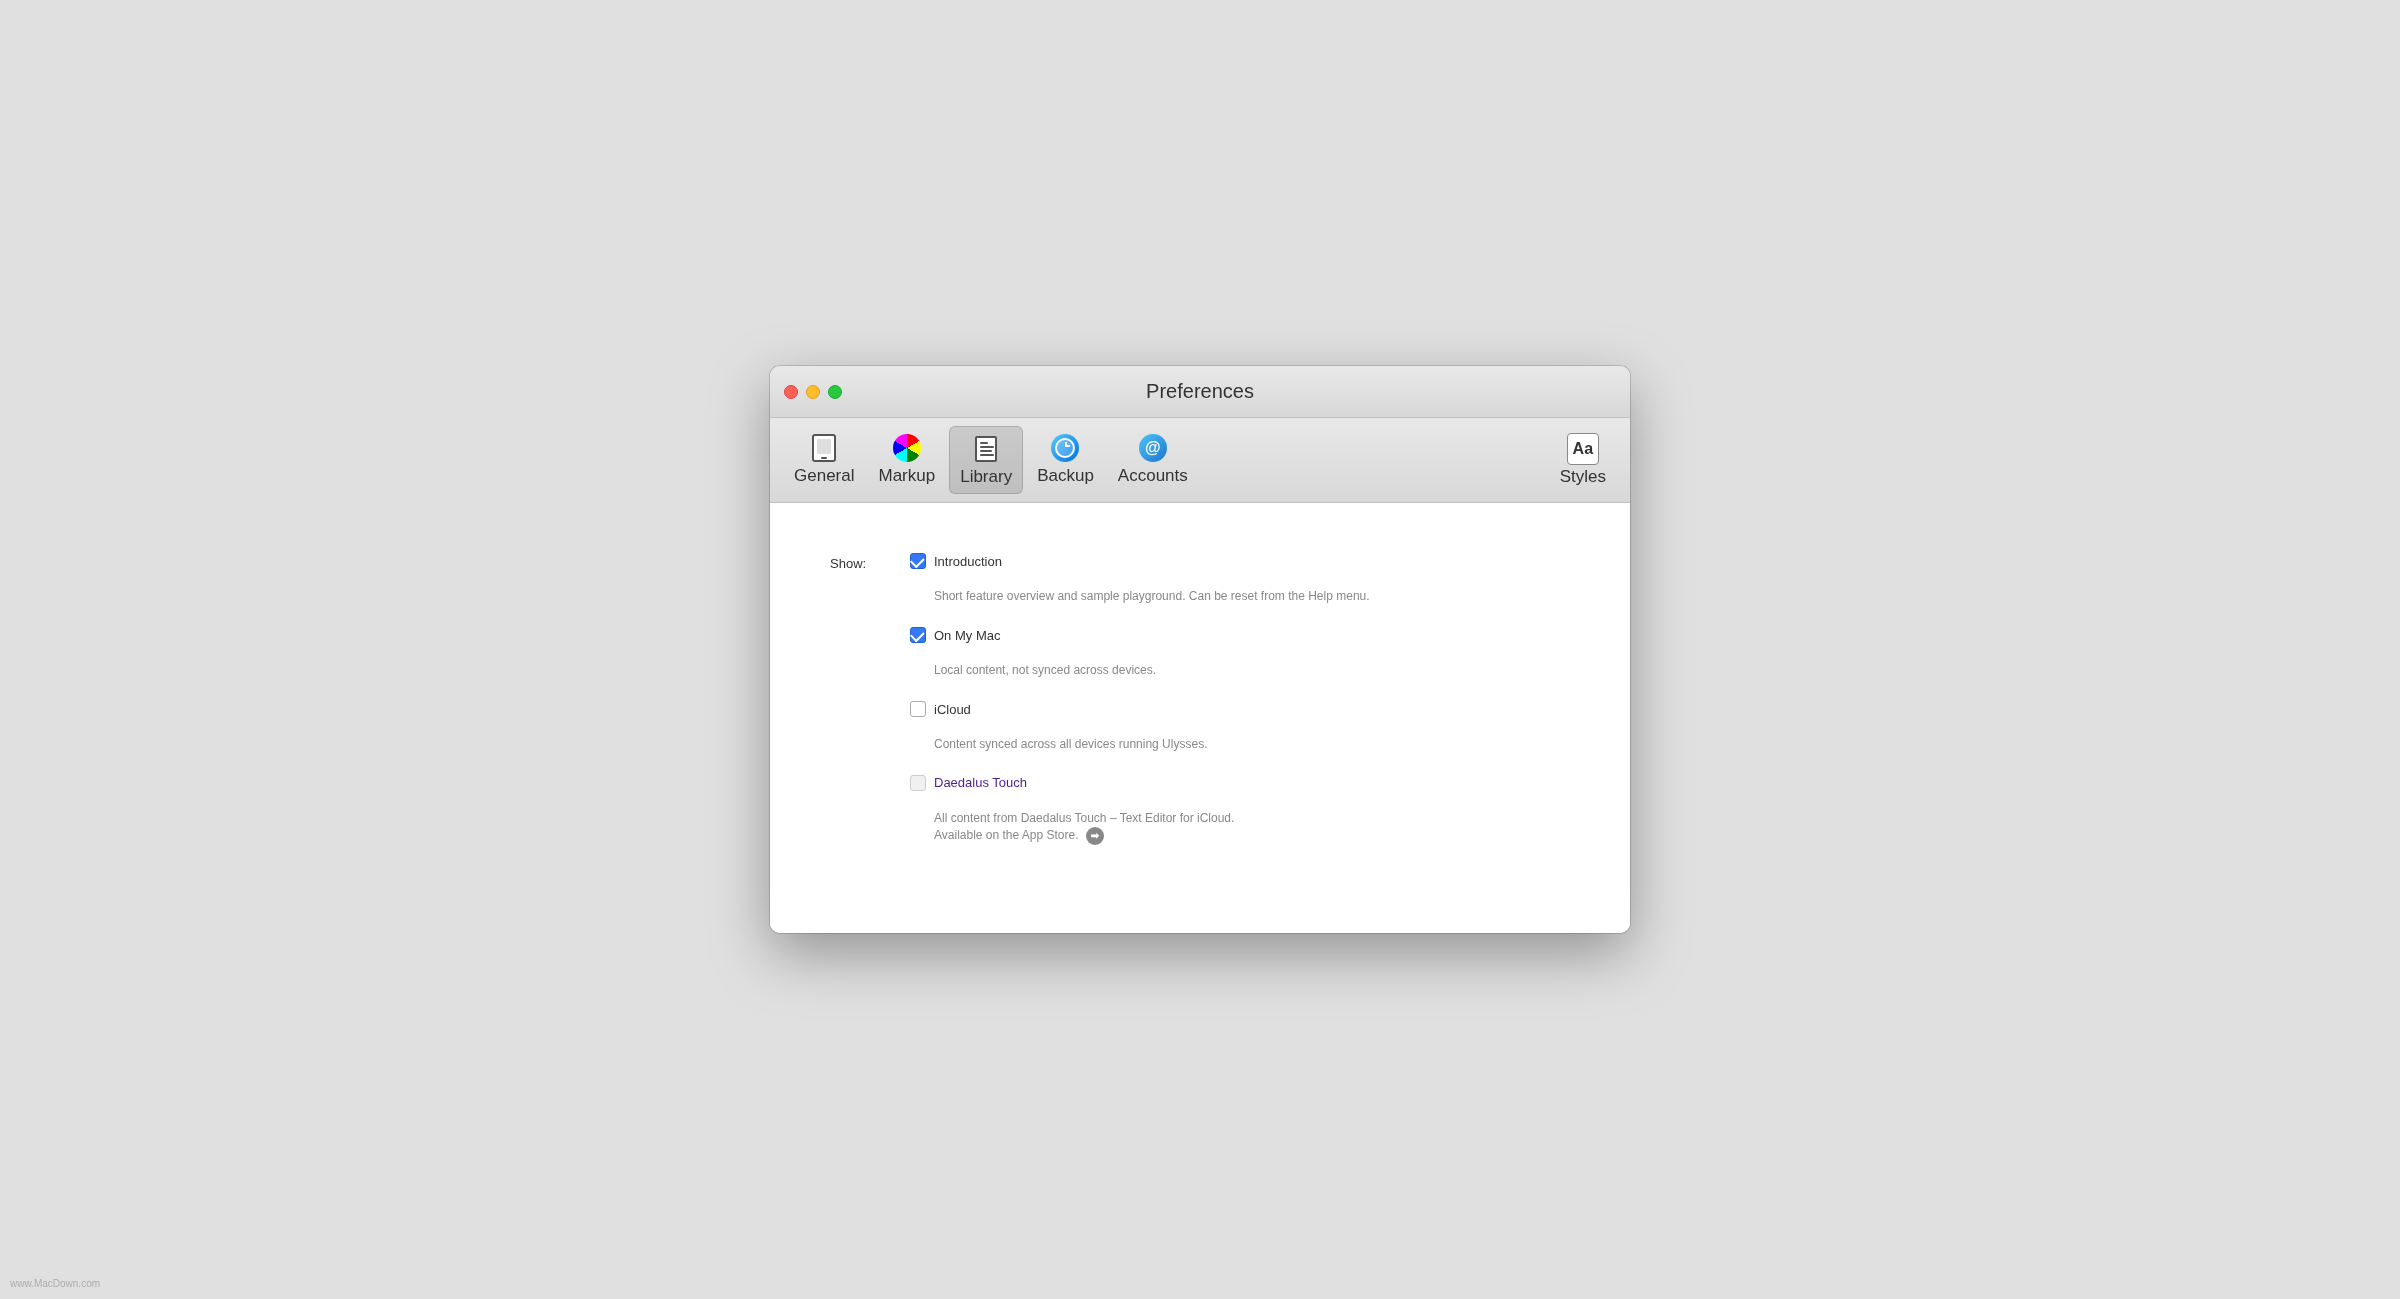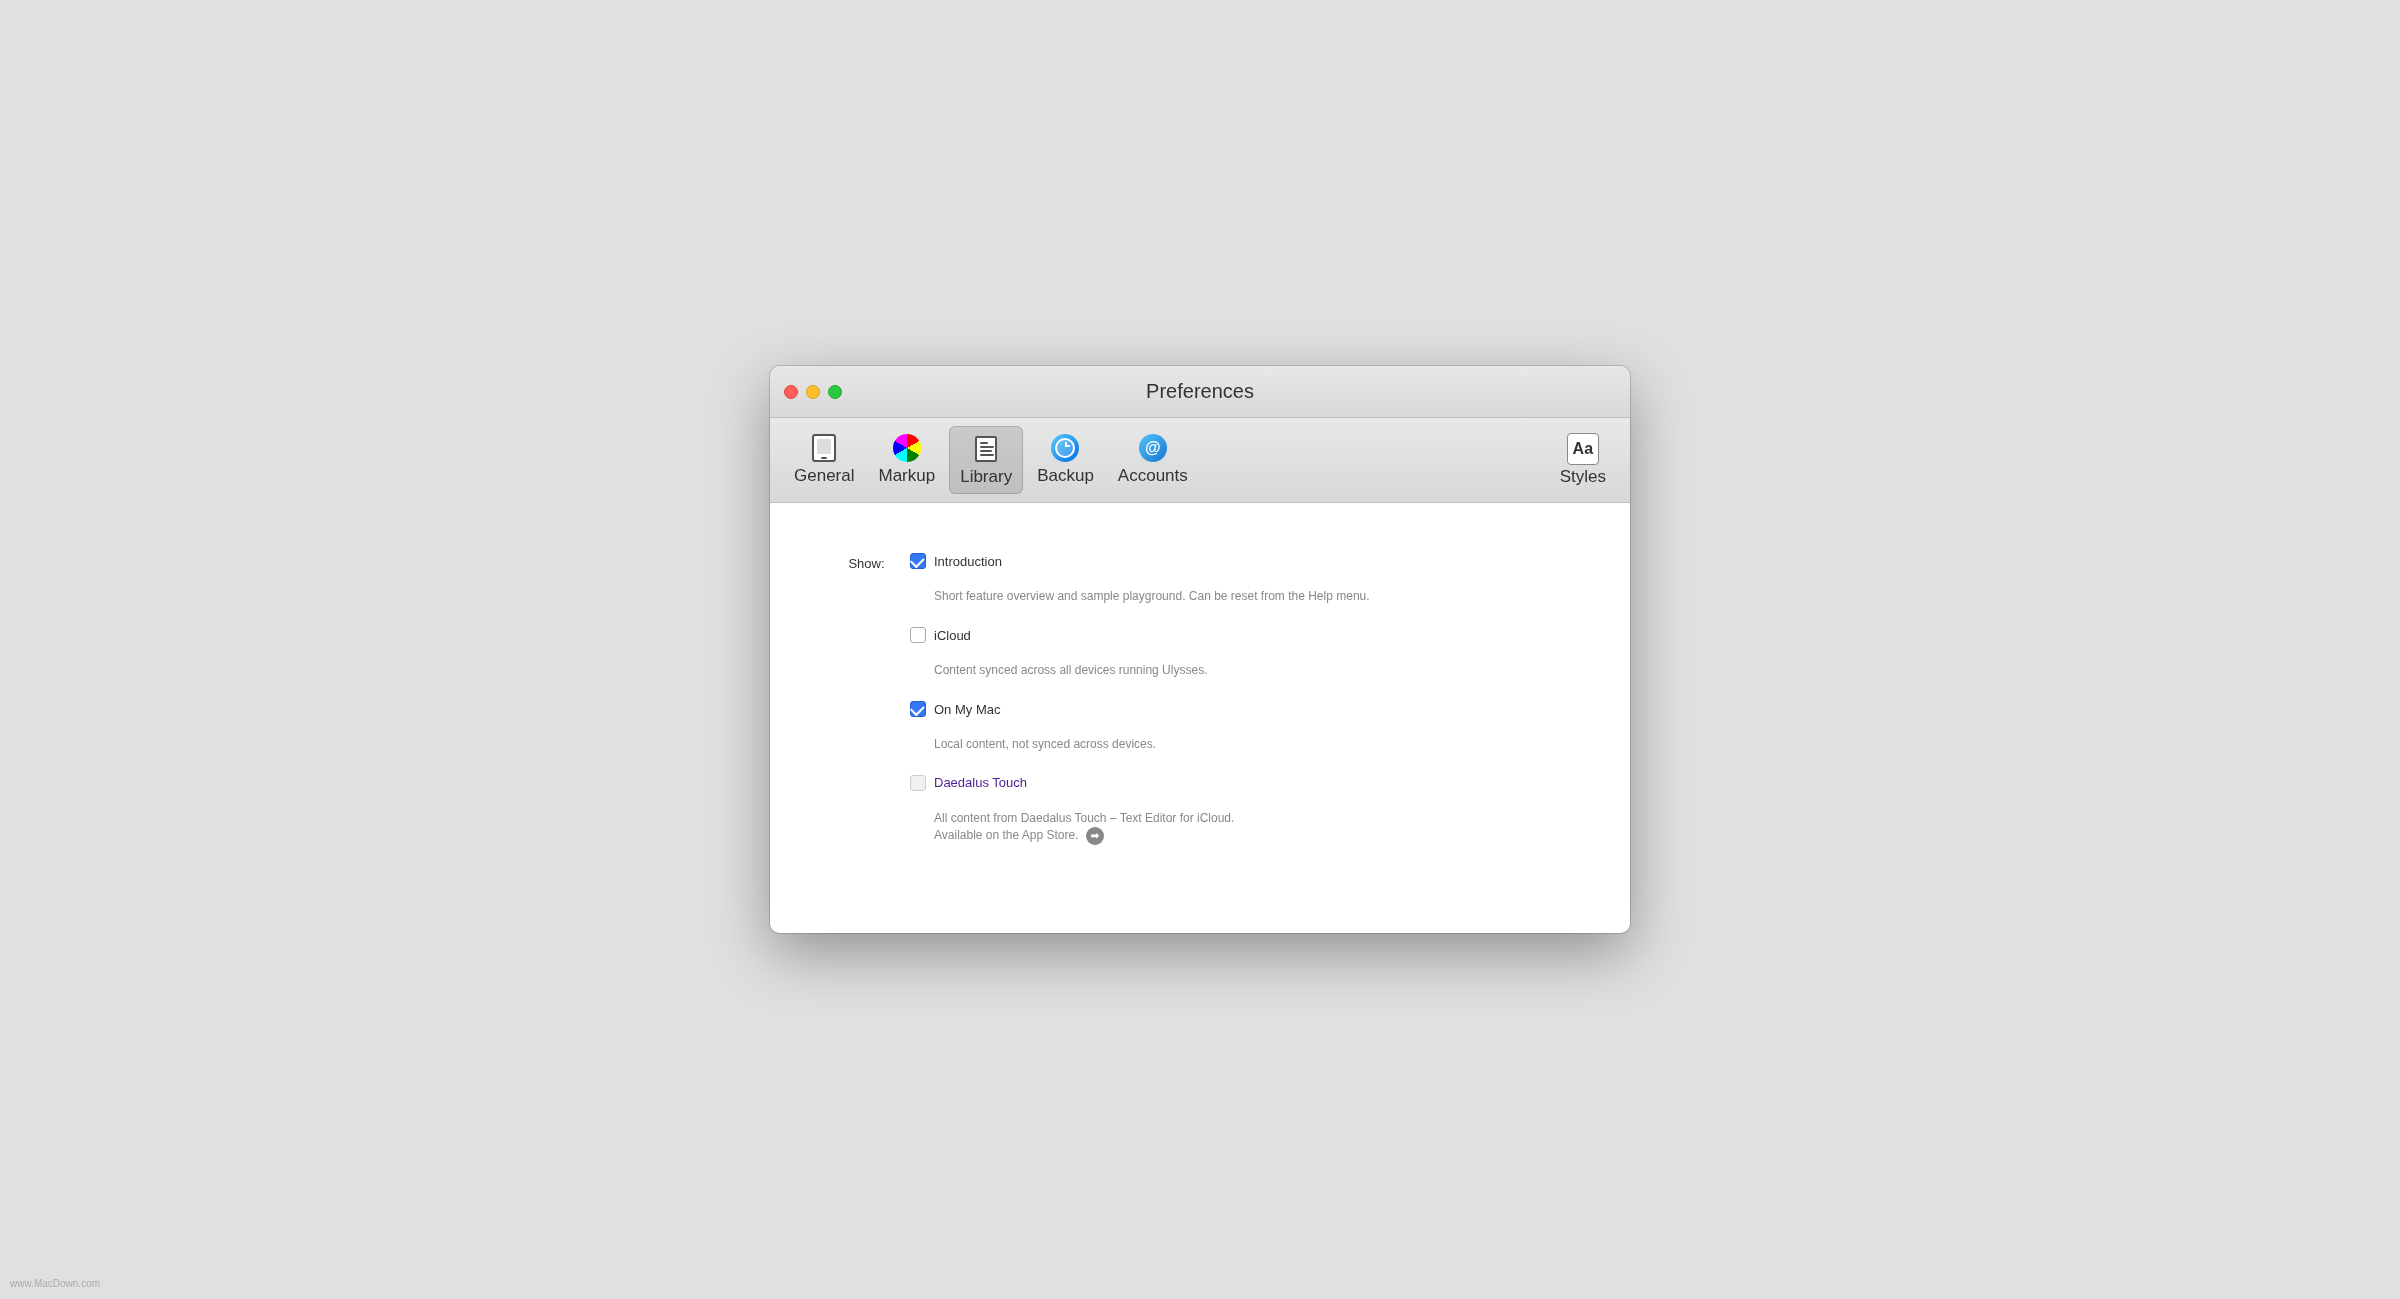--- a/index.html
+++ b/index.html
@@ -264,21 +264,21 @@
     }
 
     .pref-row {
       display: flex;
       align-items: flex-start;
       margin-bottom: 28px;
     }
 
     .pref-label-col {
       width: 80px;
-      text-align: center;
+      text-align: left;
       padding-right: 7px;
       padding-top: 3px;
       font-size: 13px;
       font-weight: 500;
       color: #333;
       flex-shrink: 0;
     }
 
     .pref-items-col {
       flex: 1;
@@ -464,35 +464,35 @@
               <span class="pref-item-title">Introduction</span>
             </div>
             <div class="pref-item-desc">
               <span>Short feature overview and sample playground. Can be reset
 from the Help menu.</span>
             </div>
           </div>
 
           <div class="pref-item">
             <div class="pref-item-header">
+              <div class="checkbox checked"></div>
+              <span class="pref-item-title">On My Mac</span>
+            </div>
+            <div class="pref-item-desc">
+              <span>Local content, not synced across devices.</span>
+            </div>
+          </div>
+
+          <div class="pref-item">
+            <div class="pref-item-header">
               <div class="checkbox"></div>
               <span class="pref-item-title">iCloud</span>
             </div>
             <div class="pref-item-desc">
               <span>Content synced across all devices running Ulysses.</span>
-            </div>
-          </div>
-
-          <div class="pref-item">
-            <div class="pref-item-header">
-              <div class="checkbox checked"></div>
-              <span class="pref-item-title">On My Mac</span>
-            </div>
-            <div class="pref-item-desc">
-              <span>Local content, not synced across devices.</span>
             </div>
           </div>
 
           <div class="pref-item">
             <div class="pref-item-header">
               <div class="checkbox disabled"></div>
               <span class="pref-item-title disabled">Daedalus Touch</span>
             </div>
             <div class="pref-item-desc">
               All content from Daedalus Touch – Text Editor for iCloud.<br>

